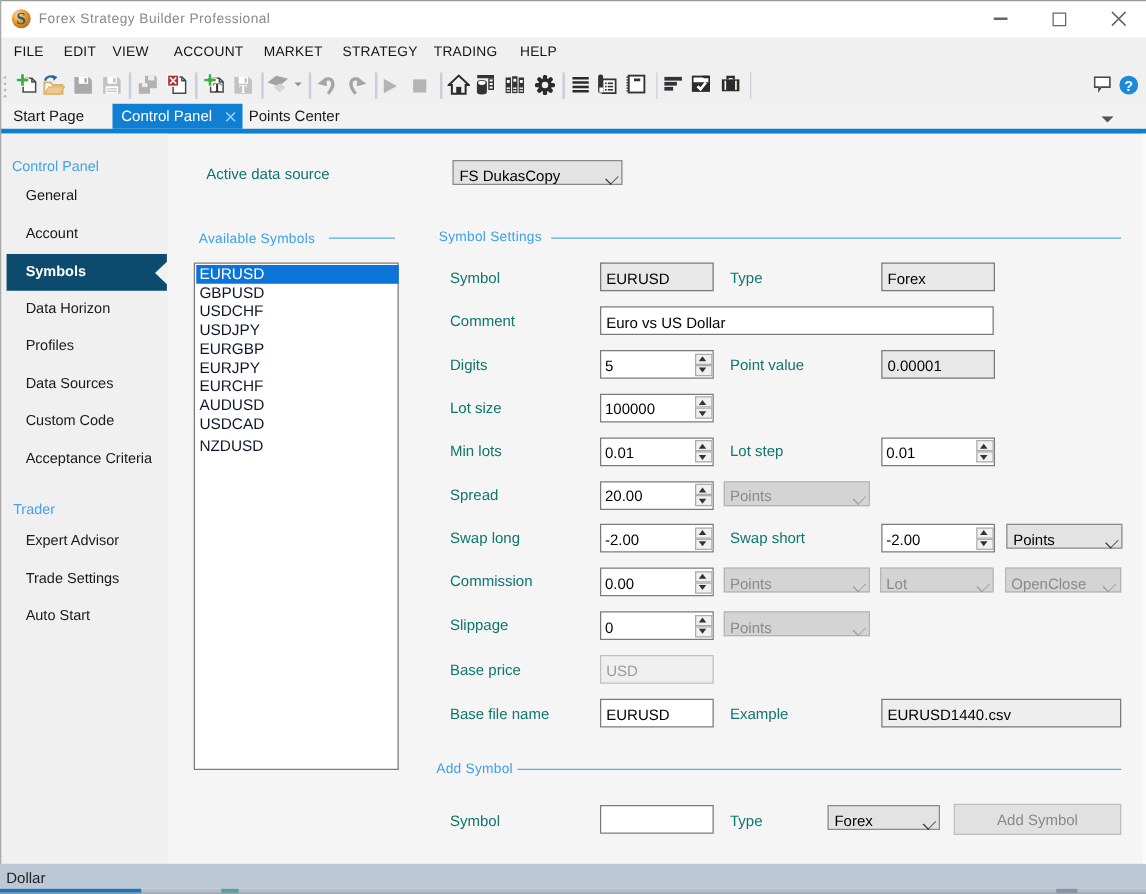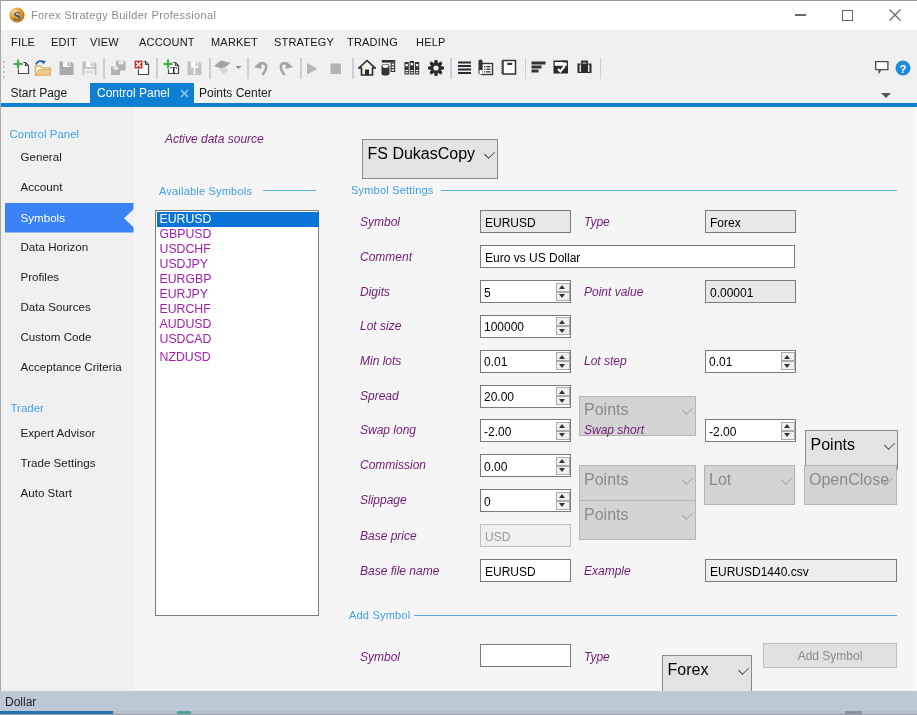--- a/index.html
+++ b/index.html
@@ -23,46 +23,46 @@
 
 #tabstrip { position:absolute; top:83px; left:0; width:917px; height:20px; background:#f2f2f2; }
 #tabline { position:absolute; top:103px; left:0px; width:917px; height:4px; background:#0e7fd2; }
 .tab { position:absolute; top:0; height:20px; font-size:12px; color:#1a1a1a; white-space:nowrap;text-align:right; }
 #tabactive { position:absolute; top:0; left:90px; width:104px; height:20px; background:#0e7fd2; color:#fff; }
 
 #body { position:absolute; top:107px; left:0px; width:917px; height:584px; background:#f5f5f5; }
 #sidebar { position:absolute; top:0; left:0; width:134px; height:584px; background:#f0f0f0; }
 .sbhead { position:absolute; font-size:11.5px; color:#45a2e9; white-space:nowrap; }
 .sbitem { position:absolute; left:20.5px; font-size:11.6px; line-height:14px; color:#1a1a1a; white-space:nowrap; }
-#sbsel { position:absolute; left:5px; top:96px; width:136px; height:29.5px; background:#3b82f6;
-  clip-path: polygon(0 0, 128.5px 0, 128.5px 6.3px, 119px 15.3px, 128.5px 24.3px, 128.5px 29.5px, 0 29.5px); }
+#sbsel { position:absolute; left:5px; top:96px; width:136px; height:29.5px; background:#0c4a6e;
+  clip-path: polygon(0 0, 128.5px 0, 128.5px 6.3px, 119px 15.3px, 128.5px 24.3px, 128.5px 29.5px, 0 29.5px); font-weight: bold; }
 #sbsel span { position:absolute; left:15.5px; top:7.5px; font-size:11.6px; line-height:14px; color:#fff; }
 
-.lbl { position:absolute; font-size:12px; line-height:14px; color:#701a75; white-space:nowrap;font-style:italic; }
+.lbl { position:absolute; font-size:12px; line-height:14px; color:#0f766e; white-space:nowrap; }
 .hdr { position:absolute; font-size:11px; line-height:14px; color:#3f9fe8; white-space:nowrap; letter-spacing:0.2px; }
 .hline { position:absolute; height:1px; background:#54ade5; }
 .tb { position:absolute; height:23px; background:#fff; border:1px solid #7a7a7a; font-size:12px; color:#000; padding:4.5px 0 0 4px; white-space:nowrap; }
 .ro { background:#e8e8e8; }
 .dis { background:#efefef; border-color:#c0c0c0; color:#9a9a9a; }
-.combo { position:absolute; height:40px; background:#e3e3e3; border:1px solid #8a8a8a; font-size:16px; color:#000; padding:4.5px 0 0 4.5px; white-space:nowrap;margin-top:11px; }
+.combo { position:absolute; height:20px; background:#e3e3e3; border:1px solid #8a8a8a; font-size:12px; color:#000; padding:4.5px 0 0 4.5px; white-space:nowrap; }
 .combo .chev { position:absolute; right:4px; top:8px; width:9px; height:8px; }
 .chev:before { content:""; position:absolute; left:0.5px; top:0.5px; width:8px; height:8px;
   border-left:1.5px solid #333; border-bottom:1.5px solid #333; transform:rotate(-45deg) scale(1,0.68); transform-origin:50% 50%; }
 .combo.dcombo { background:#d4d4d4; border-color:#b4b4b4; color:#8a8a8a; }
 .dcombo .chev:before { border-color:#9a9a9a; }
 .spin { position:absolute; width:91px; height:23px; background:#fff; border:1px solid #7a7a7a; font-size:12px; color:#000; padding:4.5px 0 0 3px; }
 .spin .btns { position:absolute; right:0.5px; top:1.5px; width:14px; height:18px; }
 .spin .bu, .spin .bd { position:absolute; left:0; width:14px; height:9px; background:#f0f0f0; border:1px solid #acacac; }
 .spin .bu { top:0; } .spin .bd { top:9px; }
 .arr-u { position:absolute; left:2.5px; top:1.5px; width:0; height:0; border-left:3.5px solid transparent; border-right:3.5px solid transparent; border-bottom:4.5px solid #333; }
 .arr-d { position:absolute; left:2.5px; top:1.5px; width:0; height:0; border-left:3.5px solid transparent; border-right:3.5px solid transparent; border-top:4.5px solid #333; }
 .btn { position:absolute; background:#e1e1e1; border:1px solid #adadad; font-size:12px; color:#1a1a1a; text-align:center; }
 
 #listbox { position:absolute; left:155px; top:103px; width:164px; height:406px; background:#fff; border:1px solid #7a7a7a; }
-.li { position:absolute; left:1px; width:161.5px; height:15px; font-size:12.3px; line-height:15px; color:#a21caf; padding-left:2.5px; }
+.li { position:absolute; left:1px; width:161.5px; height:15px; font-size:12.3px; line-height:15px; color:#0f172a; padding-left:2.5px; }
 #li0 { background:#0a74d8; color:#fff; }
 
 #statusbar { position:absolute; top:691px; left:0; width:917px; height:20px; background:#bcc8d6; }
 #statusbar span { position:absolute; left:5px; top:3.5px; font-size:12px; color:#222; }
 #bstrip { position:absolute; top:711px; left:0; width:917px; height:4px; background:#b6bec9; }
 
 #edgeT { position:absolute; top:0; left:0; width:917px; height:1px; background:#9a9a9a; z-index:50; }
 #edgeL { position:absolute; top:0; left:0; width:1px; height:691px; background:#a8a8a8; z-index:50; }
 #edgeR { position:absolute; top:107px; left:914px; width:3px; height:584px; background:#fafafa; z-index:50; }
 </style>

